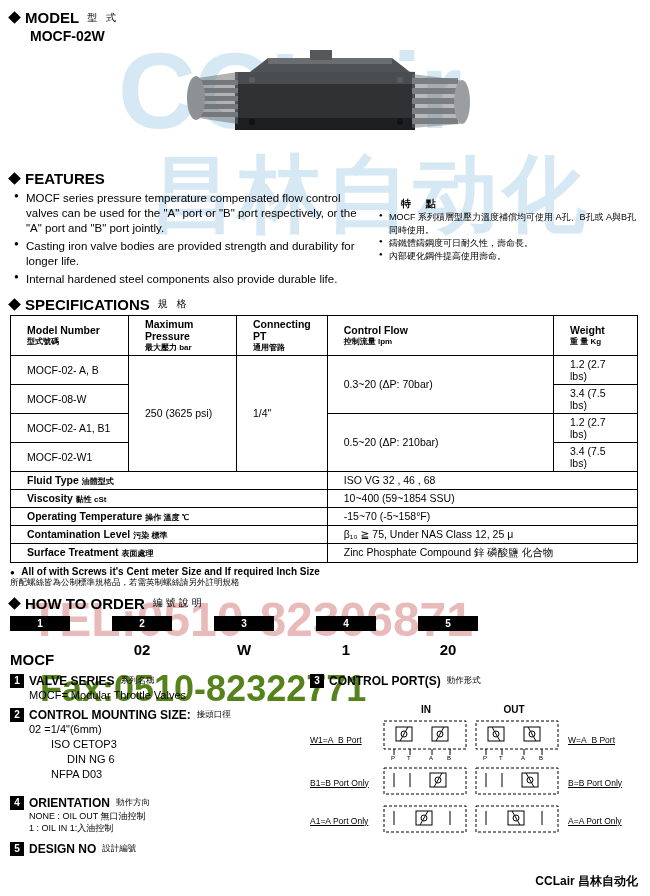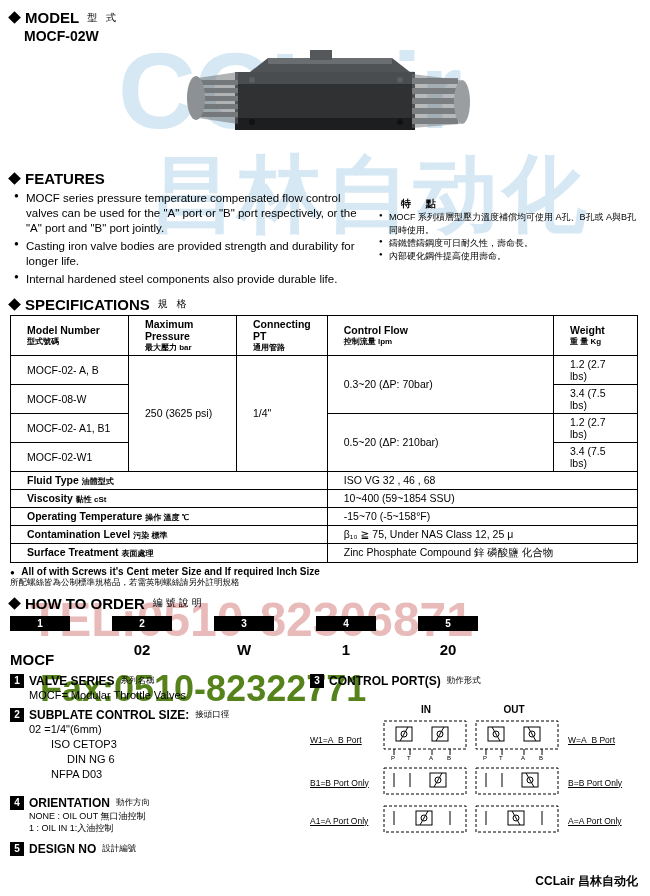--- a/index.html
+++ b/index.html
@@ -36,21 +36,21 @@
   }
 
   .page { position:relative; z-index:2; padding:6px 10px; }
 
   .dia { display:inline-block; width:9px; height:9px; background:#000;
          transform:rotate(45deg); margin-right:6px; vertical-align:middle;}
   .sec-head { font-size:15px; font-weight:bold; margin:3px 0 2px 0; display:flex; align-items:center;}
   .sec-head .cn { font-size:10px; font-weight:normal; margin-left:8px; letter-spacing:3px;}
 
   
-  .model-name{ font-size:14px; font-weight:bold; margin:2px 0 0 14px;}
+  .model-name{ font-size:14px; font-weight:bold; margin:2px 0 0 20px;}
   .photo-area{ position:relative; height:118px; margin:2px 0 6px 0;}
   .valve-img{ position:absolute; left:150px; top:4px; width:320px; height:104px;}
 
   
   .feat-row{ display:flex; }
   .feat-left{ width:365px; }
   .feat-right{ flex:1; padding-top:8px; }
   ul.feat{ margin:2px 0 0 0; padding-left:16px; list-style:none;}
   ul.feat li{ position:relative; margin-bottom:3px; line-height:1.3; font-size:11.5px;}
   ul.feat li:before{ content:"\25CF"; position:absolute; left:-12px; top:0; font-size:8px;}
@@ -303,21 +303,21 @@
 
       <div class="blk-title">
         <span class="num-box">1</span>
         <span>VALVE SERIES</span>
         <span class="cn">系列名稱</span>
       </div>
       <div class="blk-body">MOCF= Modular Throttle Valves</div>
 
       <div class="blk-title">
         <span class="num-box">2</span>
-        <span>SUBPLATE CONTROL SIZE:</span>
+        <span>CONTROL MOUNTING SIZE:</span>
         <span class="cn">接頭口徑</span>
       </div>
       <div class="blk-body">
         <div>02 =1/4"(6mm)</div>
         <div style="margin-left:22px">ISO CETOP3</div>
         <div style="margin-left:38px">DIN NG 6</div>
         <div style="margin-left:22px">NFPA D03</div>
       </div>
 
       <div class="blk-title" style="margin-top:14px">

